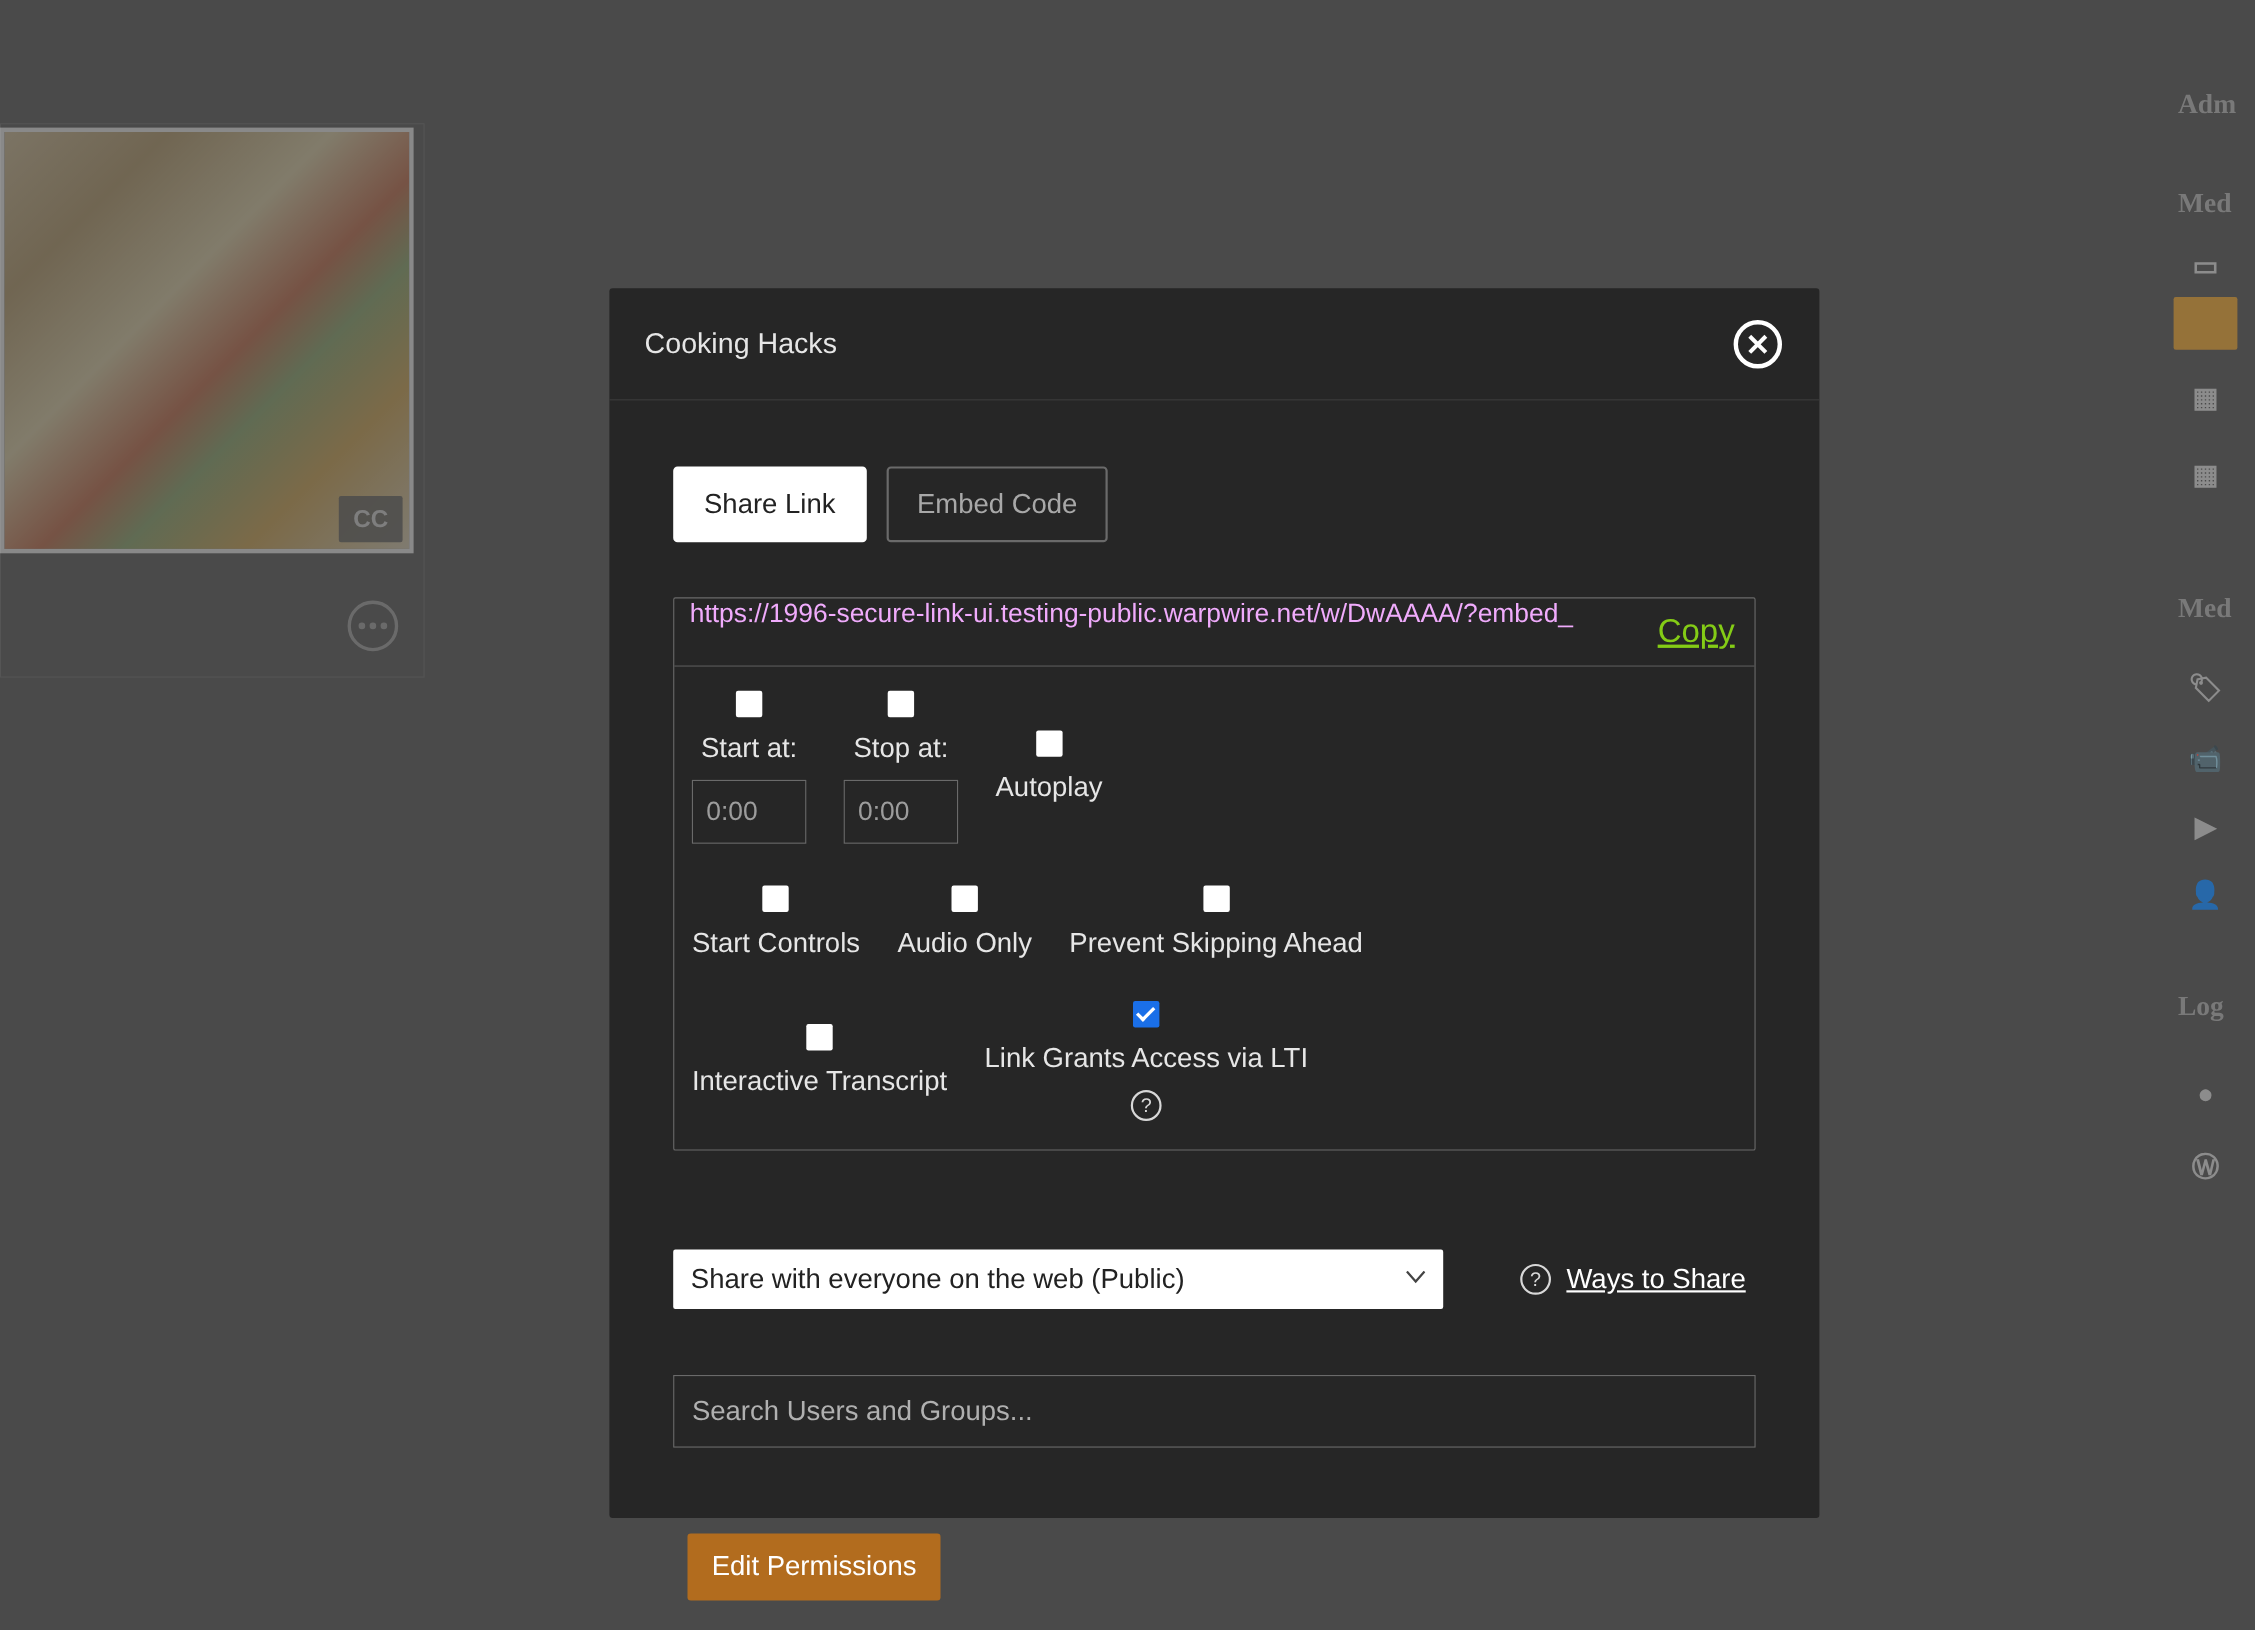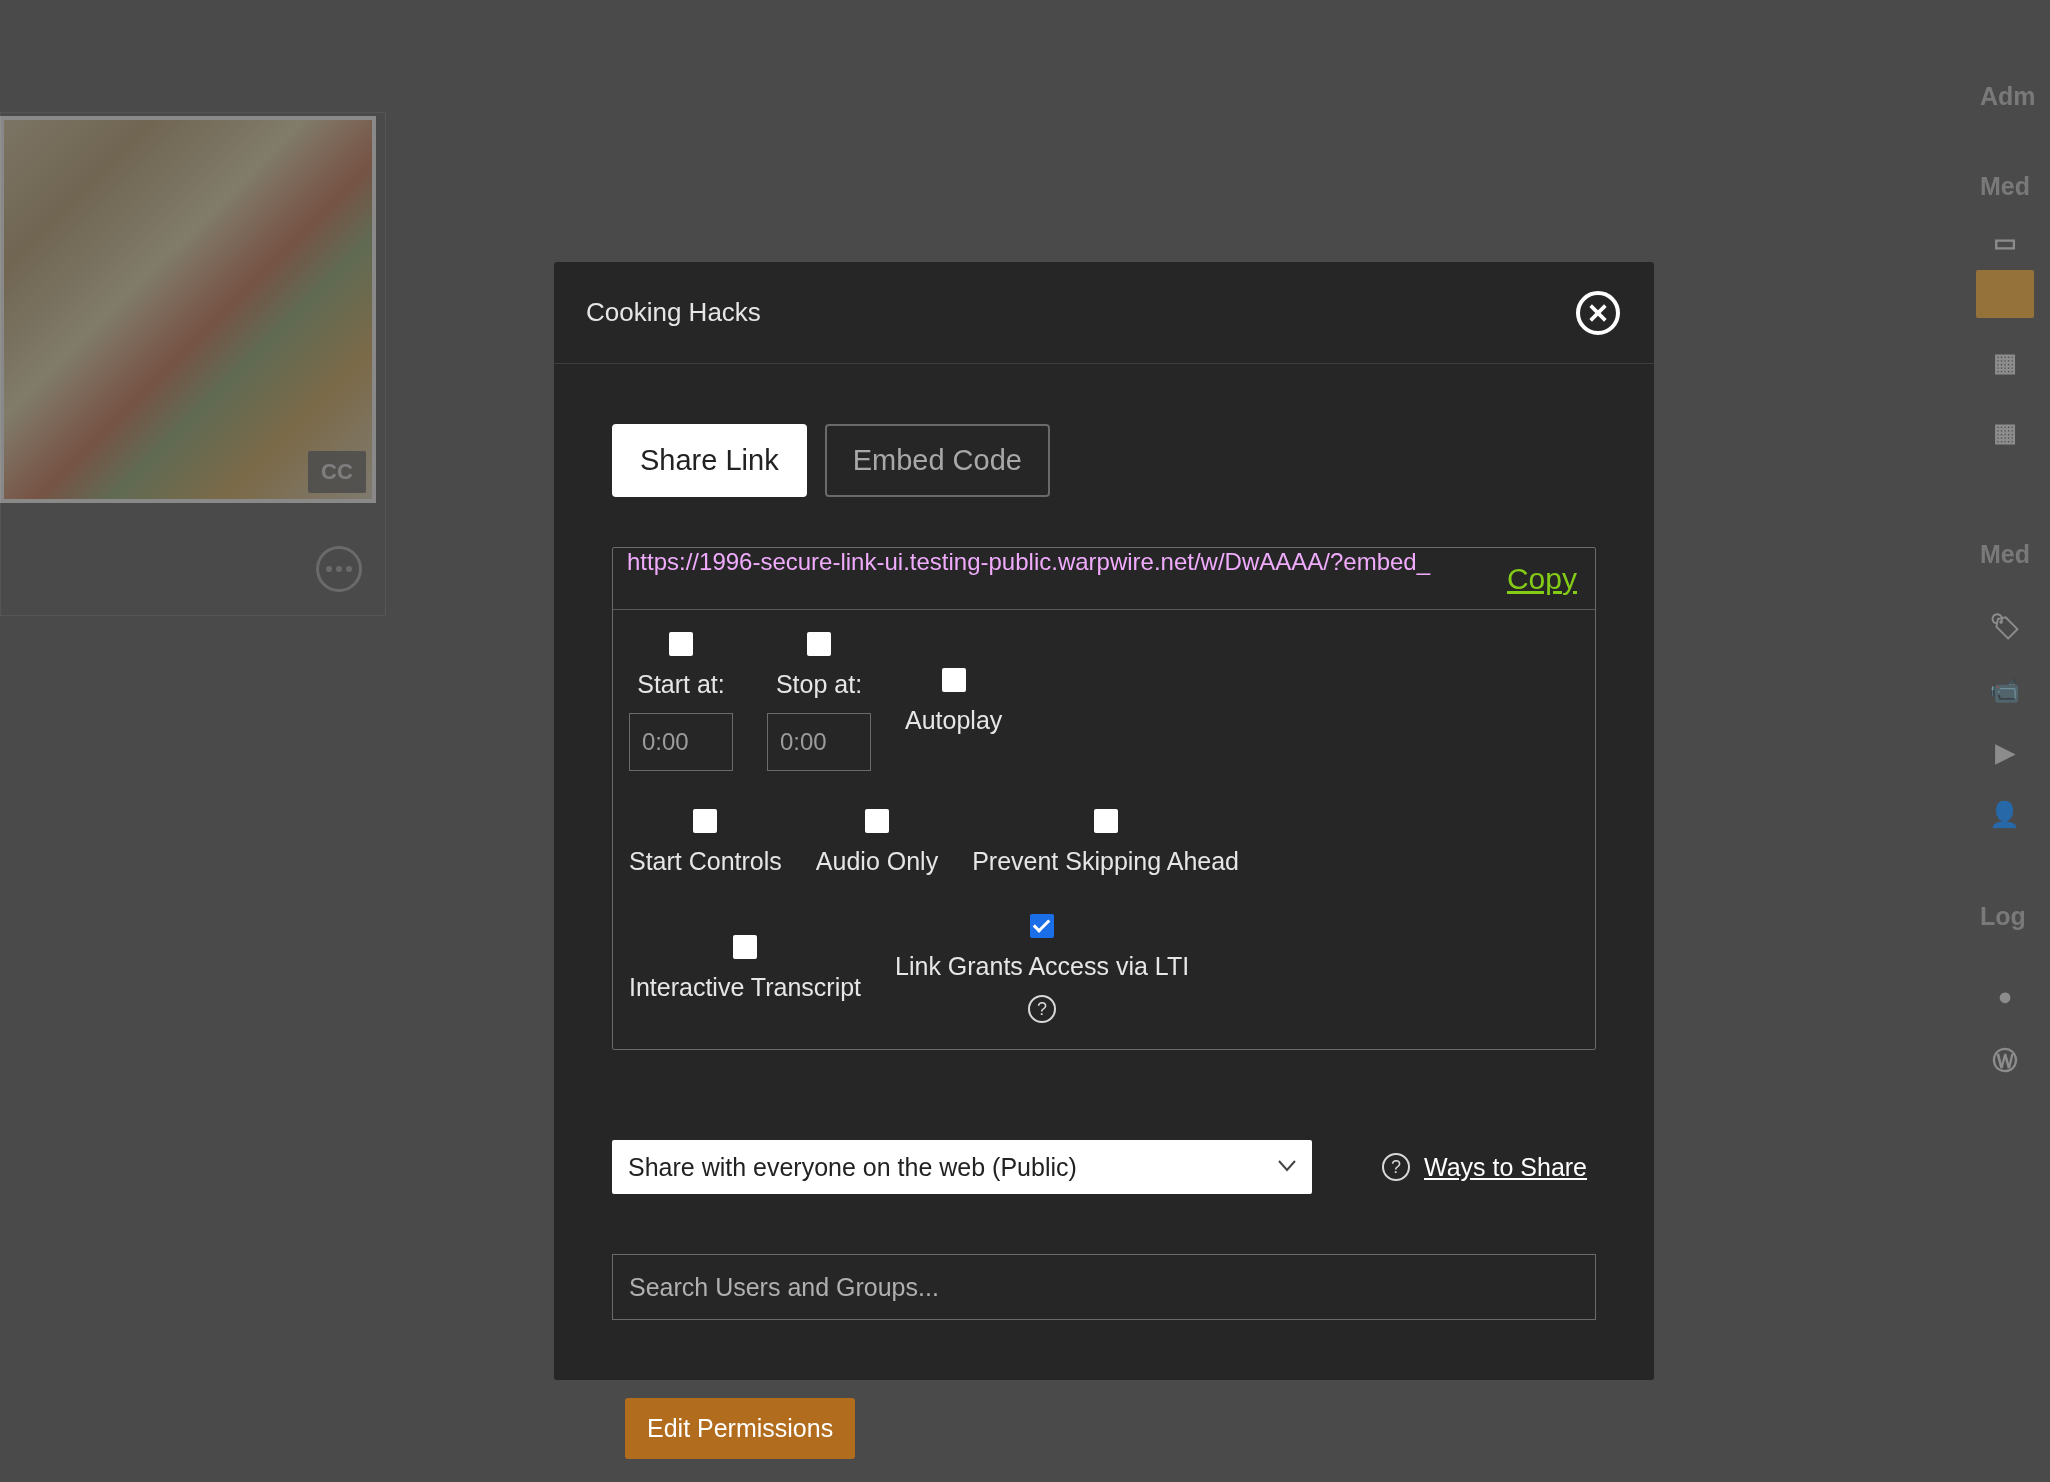--- a/index.html
+++ b/index.html
@@ -67,20 +67,21 @@
   .sidebar {
     position: absolute;
     right: 0;
     top: 0;
     width: 82px;
     height: 100%;
     color: #8e8e8e;
     font-weight: 600;
     font-size: 25px;
     opacity: 0.7;
+    font-family: Liberation Serif, serif;
   }
   .sidebar-label { position: absolute; left: 12px; white-space: nowrap; overflow: hidden; }
   .sidebar-row { position: absolute; left: 8px; width: 58px; height: 48px; display:flex; align-items:center; justify-content:center; }
   .sidebar .ico { color: #a8a8a8; }
   .thumb-sel { background: #b68333; width:58px; height:48px; border-radius:2px; }
 
   
   .modal {
     position: absolute;
     left: 554px;
@@ -106,21 +107,21 @@
     display:flex; align-items:center; justify-content:center;
     cursor: pointer;
   }
   .close-btn svg { width: 22px; height: 22px; stroke: #fff; stroke-width: 4; }
 
   .modal-body { padding: 60px 58px 40px 58px; }
 
   .tabs { display:flex; gap: 18px; margin-bottom: 50px; }
   .tab {
     padding: 18px 26px;
-    font-size: 29px;
+    font-size: 25px;
     border: 2px solid #6a6a6a;
     border-radius: 4px;
     cursor: pointer;
     color: #a8a8a8;
     background: transparent;
   }
   .tab.active { background: #fff; color: #222; border-color: #fff; }
 
   .link-box {
     border: 1px solid #6a6a6a;

